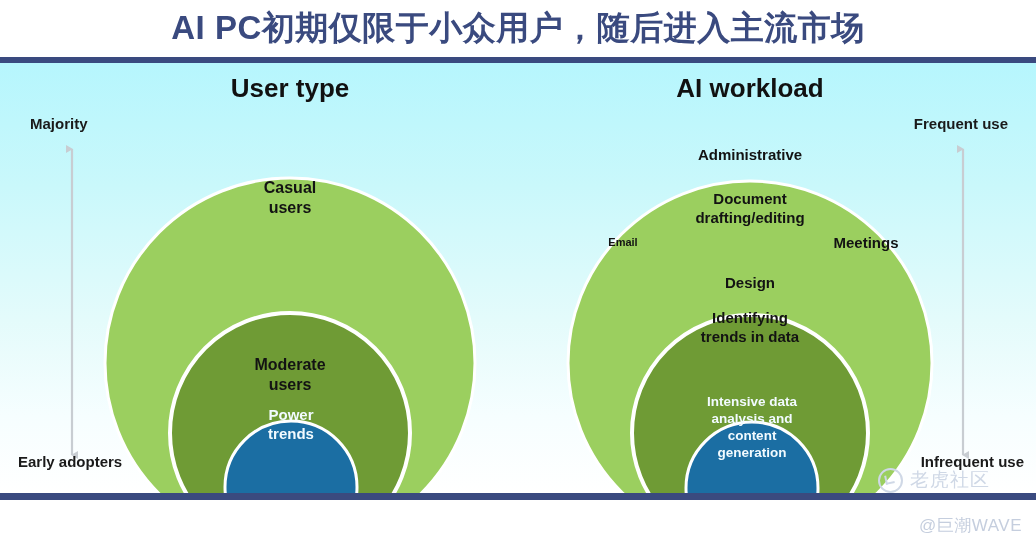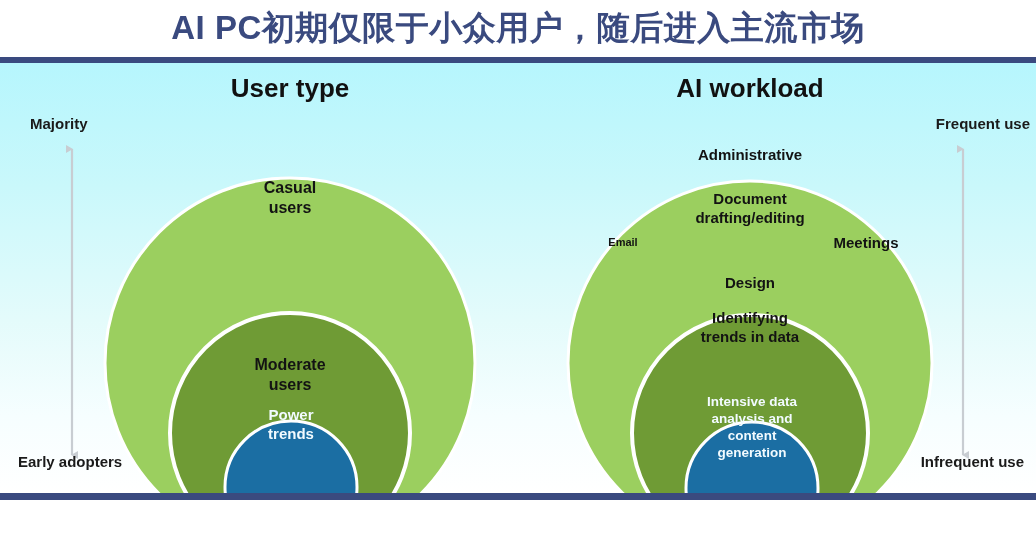--- a/index.html
+++ b/index.html
@@ -83,21 +83,21 @@
   .axis-caption {
     position: absolute;
     font-family: "Liberation Sans", sans-serif;
     font-weight: bold;
     font-size: 15px;
     color: #1a1a1a;
     white-space: nowrap;
   }
   #caption-majority        { left: 30px;  top: 52px; }
   #caption-early-adopters  { left: 18px;  top: 390px; }
-  #caption-frequent-use    { right: 6px; top: 52px; }
+  #caption-frequent-use    { right: 28px; top: 52px; }
   #caption-infrequent-use  { right: 12px; top: 390px; }
 
   
   .circle-label {
     position: absolute;
     font-family: "Liberation Sans", sans-serif;
     font-weight: bold;
     text-align: center;
     line-height: 1.25;
     transform: translate(-50%, -50%);
@@ -236,18 +236,23 @@
   <div class="circle-label lbl-dark" id="label-email">Email</div>
   <div class="circle-label lbl-dark" id="label-meetings">Meetings</div>
   <div class="circle-label lbl-dark" id="label-design">Design</div>
   <div class="circle-label lbl-dark" id="label-identifying">Identifying
 trends in data</div>
   <div class="circle-label lbl-light" id="label-intensive">Intensive data
 analysis and
 content
 generation</div>
 
+  <div class="watermark" id="watermark-inner">
+    <span class="wm-badge"></span>
+    <span>老虎社区</span>
+  </div>
 </div>
 
 <div class="divider-bottom"></div>
 
 <div class="footer">
+  <div id="watermark-footer">@巨潮WAVE</div>
 </div>
 
 </body></html>

